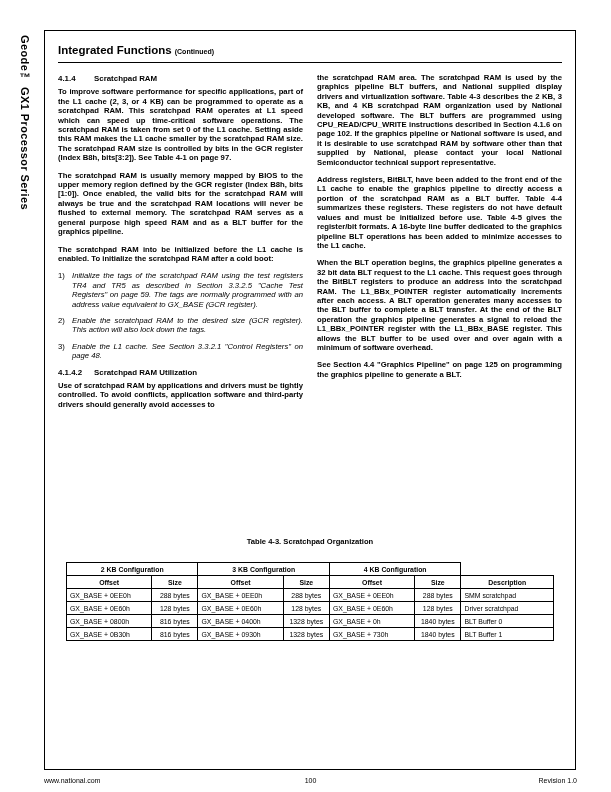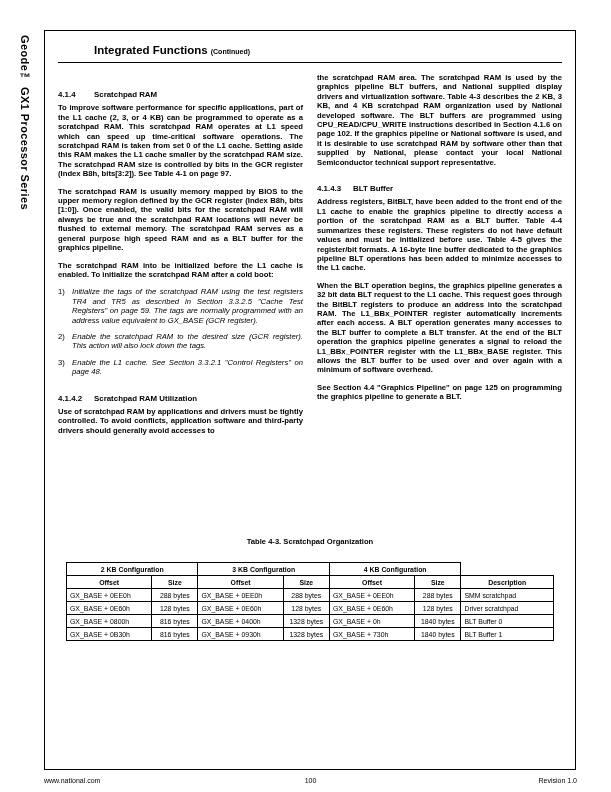--- a/index.html
+++ b/index.html
@@ -21,34 +21,34 @@
     white-space: nowrap;
   }
   .frame {
     position: absolute;
     left: 44px; top: 30px;
     width: 532px; height: 740px;
     border: 1px solid #000;
     padding: 9px 13px 0 13px;
   }
   .page-header { margin-bottom: 4px; }
-  .h-title { font-weight: bold; font-size: 11.5px; margin-left: 36px; }
+  .h-title { font-weight: bold; font-size: 11.5px; }
   .h-cont { font-weight: bold; font-size: 7px; margin-left: 3px; }
   .header-rule { border-bottom: 1px solid #000; margin: 3px 0 10px 0; }
 
   .columns {
     display: flex;
     gap: 14px;
     min-height: 458px;
     font-size: 7.7px;
     line-height: 9.4px;
   }
   .col { flex: 1; min-width: 0; }
   .col p { text-align: justify; margin-bottom: 8px; font-weight: bold; }
-  .sec-head { font-weight: bold; font-size: 7.9px; margin: 17px 0 4px 0; white-space: nowrap; }
+  .sec-head { font-weight: bold; font-size: 7.9px; margin: 1px 0 4px 0; white-space: nowrap; }
   .sec-num { display: inline-block; min-width: 36px; }
   .olist { margin-bottom: 2px; }
   .li { display: flex; margin-bottom: 7px; }
   .li-num { width: 14px; flex: none; }
   .li-text { flex: 1; text-align: justify; font-style: italic; }
 
   .table-area { margin-top: 6px; padding: 0 8px; }
   .table-caption {
     text-align: center;
     font-weight: bold;
@@ -121,23 +121,20 @@
 
       <div class="sec-head">
         <span class="sec-num">4.1.4.2</span><span>Scratchpad RAM Utilization</span>
       </div>
       <p>Use of scratchpad RAM by applications and drivers must be tightly controlled. To avoid conflicts, application software and third-party drivers should generally avoid accesses to</p>
     </div>
 
     <div class="col">
       <p>the scratchpad RAM area. The scratchpad RAM is used by the graphics pipeline BLT buffers, and National supplied display drivers and virtualization software. Table 4-3 describes the 2 KB, 3 KB, and 4 KB scratchpad RAM organization used by National developed software. The BLT buffers are programmed using CPU_READ/CPU_WRITE instructions described in Section 4.1.6 on page 102. If the graphics pipeline or National software is used, and it is desirable to use scratchpad RAM by software other than that supplied by National, please contact your local National Semiconductor technical support representative.</p>
 
-      <div class="sec-head">
-        <span class="sec-num">4.1.4.3</span><span>BLT Buffer</span>
-      </div>
       <p>Address registers, BitBLT, have been added to the front end of the L1 cache to enable the graphics pipeline to directly access a portion of the scratchpad RAM as a BLT buffer. Table 4-4 summarizes these registers. These registers do not have default values and must be initialized before use. Table 4-5 gives the register/bit formats. A 16-byte line buffer dedicated to the graphics pipeline BLT operations has been added to minimize accesses to the L1 cache.</p>
       <p>When the BLT operation begins, the graphics pipeline generates a 32 bit data BLT request to the L1 cache. This request goes through the BitBLT registers to produce an address into the scratchpad RAM. The L1_BBx_POINTER register automatically increments after each access. A BLT operation generates many accesses to the BLT buffer to complete a BLT transfer. At the end of the BLT operation the graphics pipeline generates a signal to reload the L1_BBx_POINTER register with the L1_BBx_BASE register. This allows the BLT buffer to be used over and over again with a minimum of software overhead.</p>
       <p>See Section 4.4 "Graphics Pipeline" on page 125 on programming the graphics pipeline to generate a BLT.</p>
     </div>
 
   </div>
 
   <div class="table-area">
     <div class="table-caption">Table 4-3. Scratchpad Organization</div>
     <table class="org">

